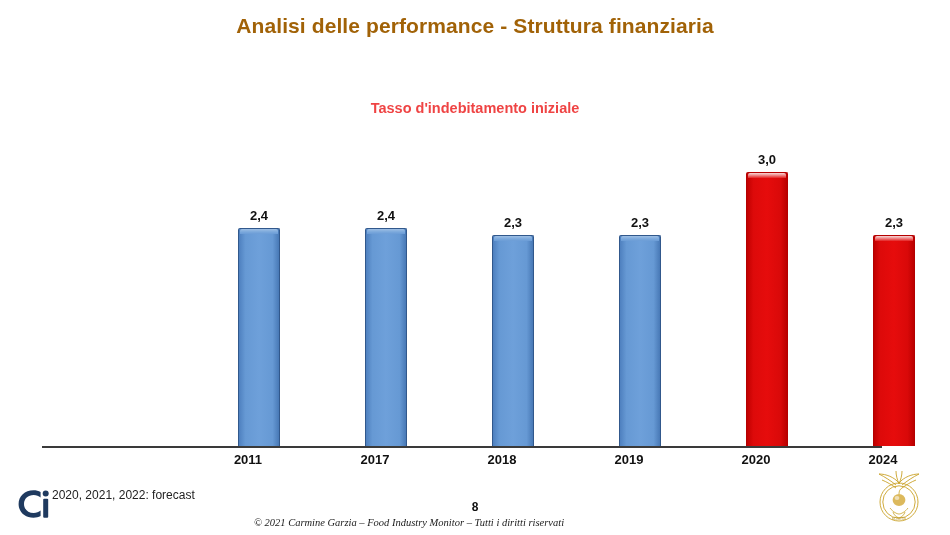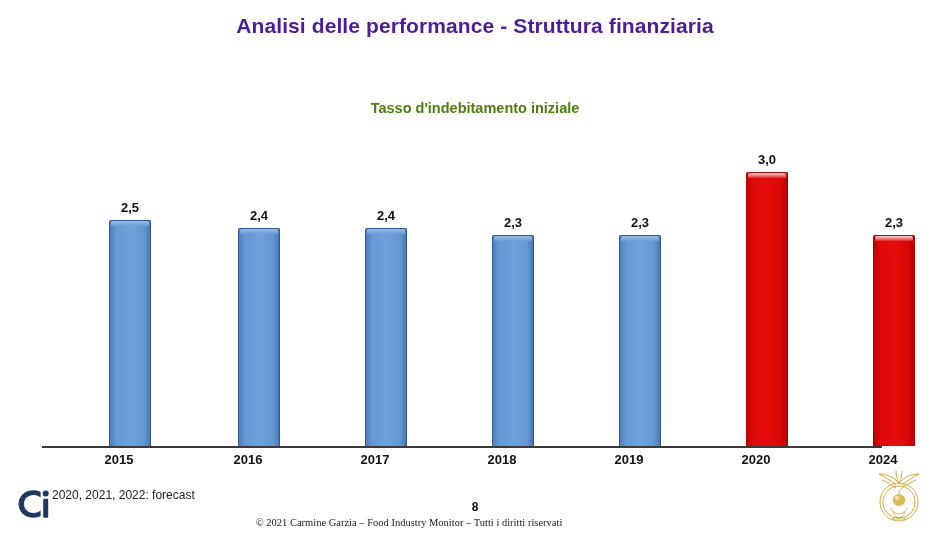--- a/index.html
+++ b/index.html
@@ -18,41 +18,41 @@
 
   
   #slide-title {
     position: absolute;
     top: 14px;
     left: 0;
     width: 950px;
     text-align: center;
     font-size: 21px;
     font-weight: bold;
-    color: #4c1d95;
+    color: #a16207;
     letter-spacing: 0.1px;
   }
 
   
   #chart-area {
     position: absolute;
     left: 0;
     top: 75px;
     width: 950px;
     height: 400px;
   }
   #chart-title {
     position: absolute;
     top: 25px;
     left: 0;
     width: 950px;
     text-align: center;
     font-size: 14.5px;
     font-weight: bold;
-    color: #4d7c0f;
+    color: #ef4444;
   }
 
   #plot {
     position: absolute;
     left: 40px;
     top: 0;
     width: 870px;
     height: 400px;
   }
 
@@ -157,20 +157,21 @@
     font-weight: bold;
     color: #111111;
   }
   #copyright {
     position: absolute;
     left: 0;
     top: 517px;
     width: 818px;
     text-align: center;
     font-size: 10.5px;
+    font-style: italic;
     color: #1a1a1a;
     font-family: "Liberation Serif", serif;
   }
 
   #ci-logo {
     position: absolute;
     left: 13px;
     top: 487px;
     width: 40px;
     height: 34px;
@@ -189,36 +190,28 @@
 <div id="slide-title">Analisi delle performance - Struttura finanziaria</div>
 
 <div id="chart-area">
 
   <div id="chart-title">Tasso d'indebitamento iniziale</div>
 
   <div id="plot">
 
     <div id="axis-line"></div>
 
-    <div class="bar-slot" style="left:24px;">
-      <div class="bar-wrap">
-        <div class="bar blue" style="height:226px;">
-          <span class="bar-value">2,5</span>
-        </div>
-      </div>
-      <div class="cat-label">2015</div>
-    </div>
 
     <div class="bar-slot" style="left:153px;">
       <div class="bar-wrap">
         <div class="bar blue" style="height:218px;">
           <span class="bar-value">2,4</span>
         </div>
       </div>
-      <div class="cat-label">2016</div>
+      <div class="cat-label">2011</div>
     </div>
 
     <div class="bar-slot" style="left:280px;">
       <div class="bar-wrap">
         <div class="bar blue" style="height:218px;">
           <span class="bar-value">2,4</span>
         </div>
       </div>
       <div class="cat-label">2017</div>
     </div>

